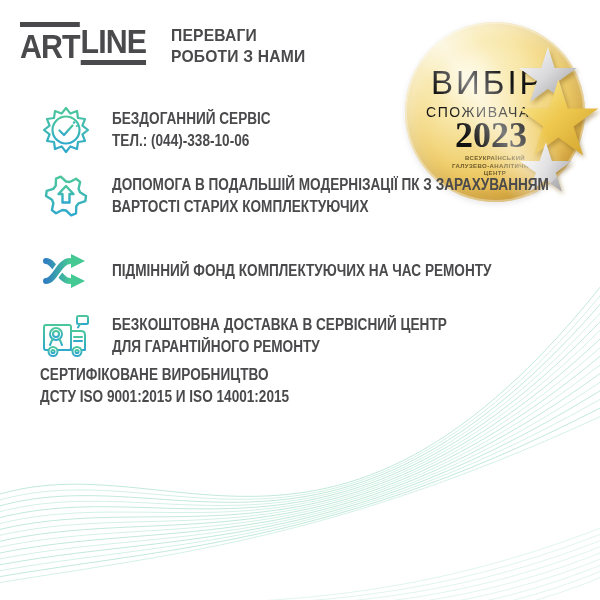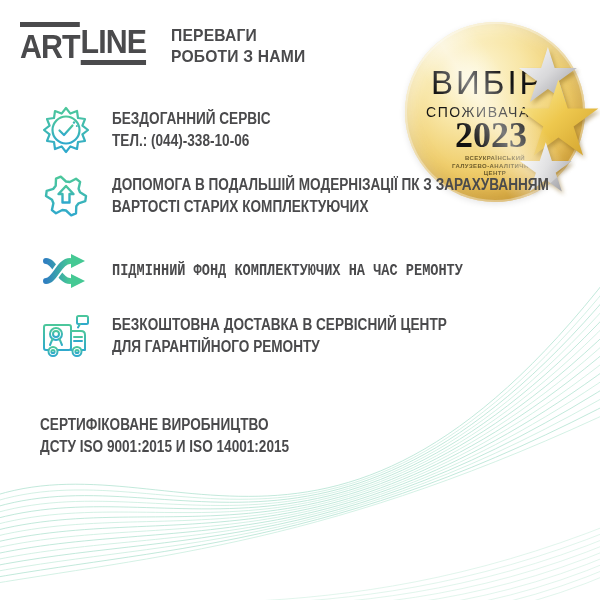--- a/index.html
+++ b/index.html
@@ -60,21 +60,21 @@
   .benefits{list-style:none;position:absolute;left:40px;top:105px;width:540px;}
   .benefit{display:flex;align-items:center;min-height:50px;}
   .benefit .ic{flex:0 0 52px;width:52px;margin-right:20px;display:flex;justify-content:center;}
   .benefit-text{
     font-weight:700;font-size:16px;line-height:22px;color:var(--text-dark);
     transform:scaleX(.85);transform-origin:0 50%;
   }
   .benefit-text div, .benefit-text span{white-space:nowrap;}
   .hl{color:var(--accent-teal);}
   .mb1{margin-bottom:16px;} .mb2{margin-bottom:10px;} .mb3{margin-bottom:25px;align-items:center;}
-  .mb4{margin-bottom:15px;font-family:Liberation Mono, monospace;} .mb5{margin-bottom:50px;}
+  .mb4{margin-bottom:15px;} .mb5{}
 </style>
 </head>
 <body>
 
 <div class="page">
 
   <svg id="waves" width="600" height="600" viewBox="0 0 600 600">
       <path d="M-30 505 C 160 420, 330 650, 625 255" fill="none" stroke="#aee2cf" stroke-width="1" opacity="0.75"></path>
       <path d="M-30 510.5 C 160 429, 330 643, 625 265" fill="none" stroke="#c6ecdc" stroke-width="1" opacity="0.75"></path>
       <path d="M-30 516 C 160 438, 330 636, 625 275" fill="none" stroke="#aee2cf" stroke-width="1" opacity="0.75"></path>

